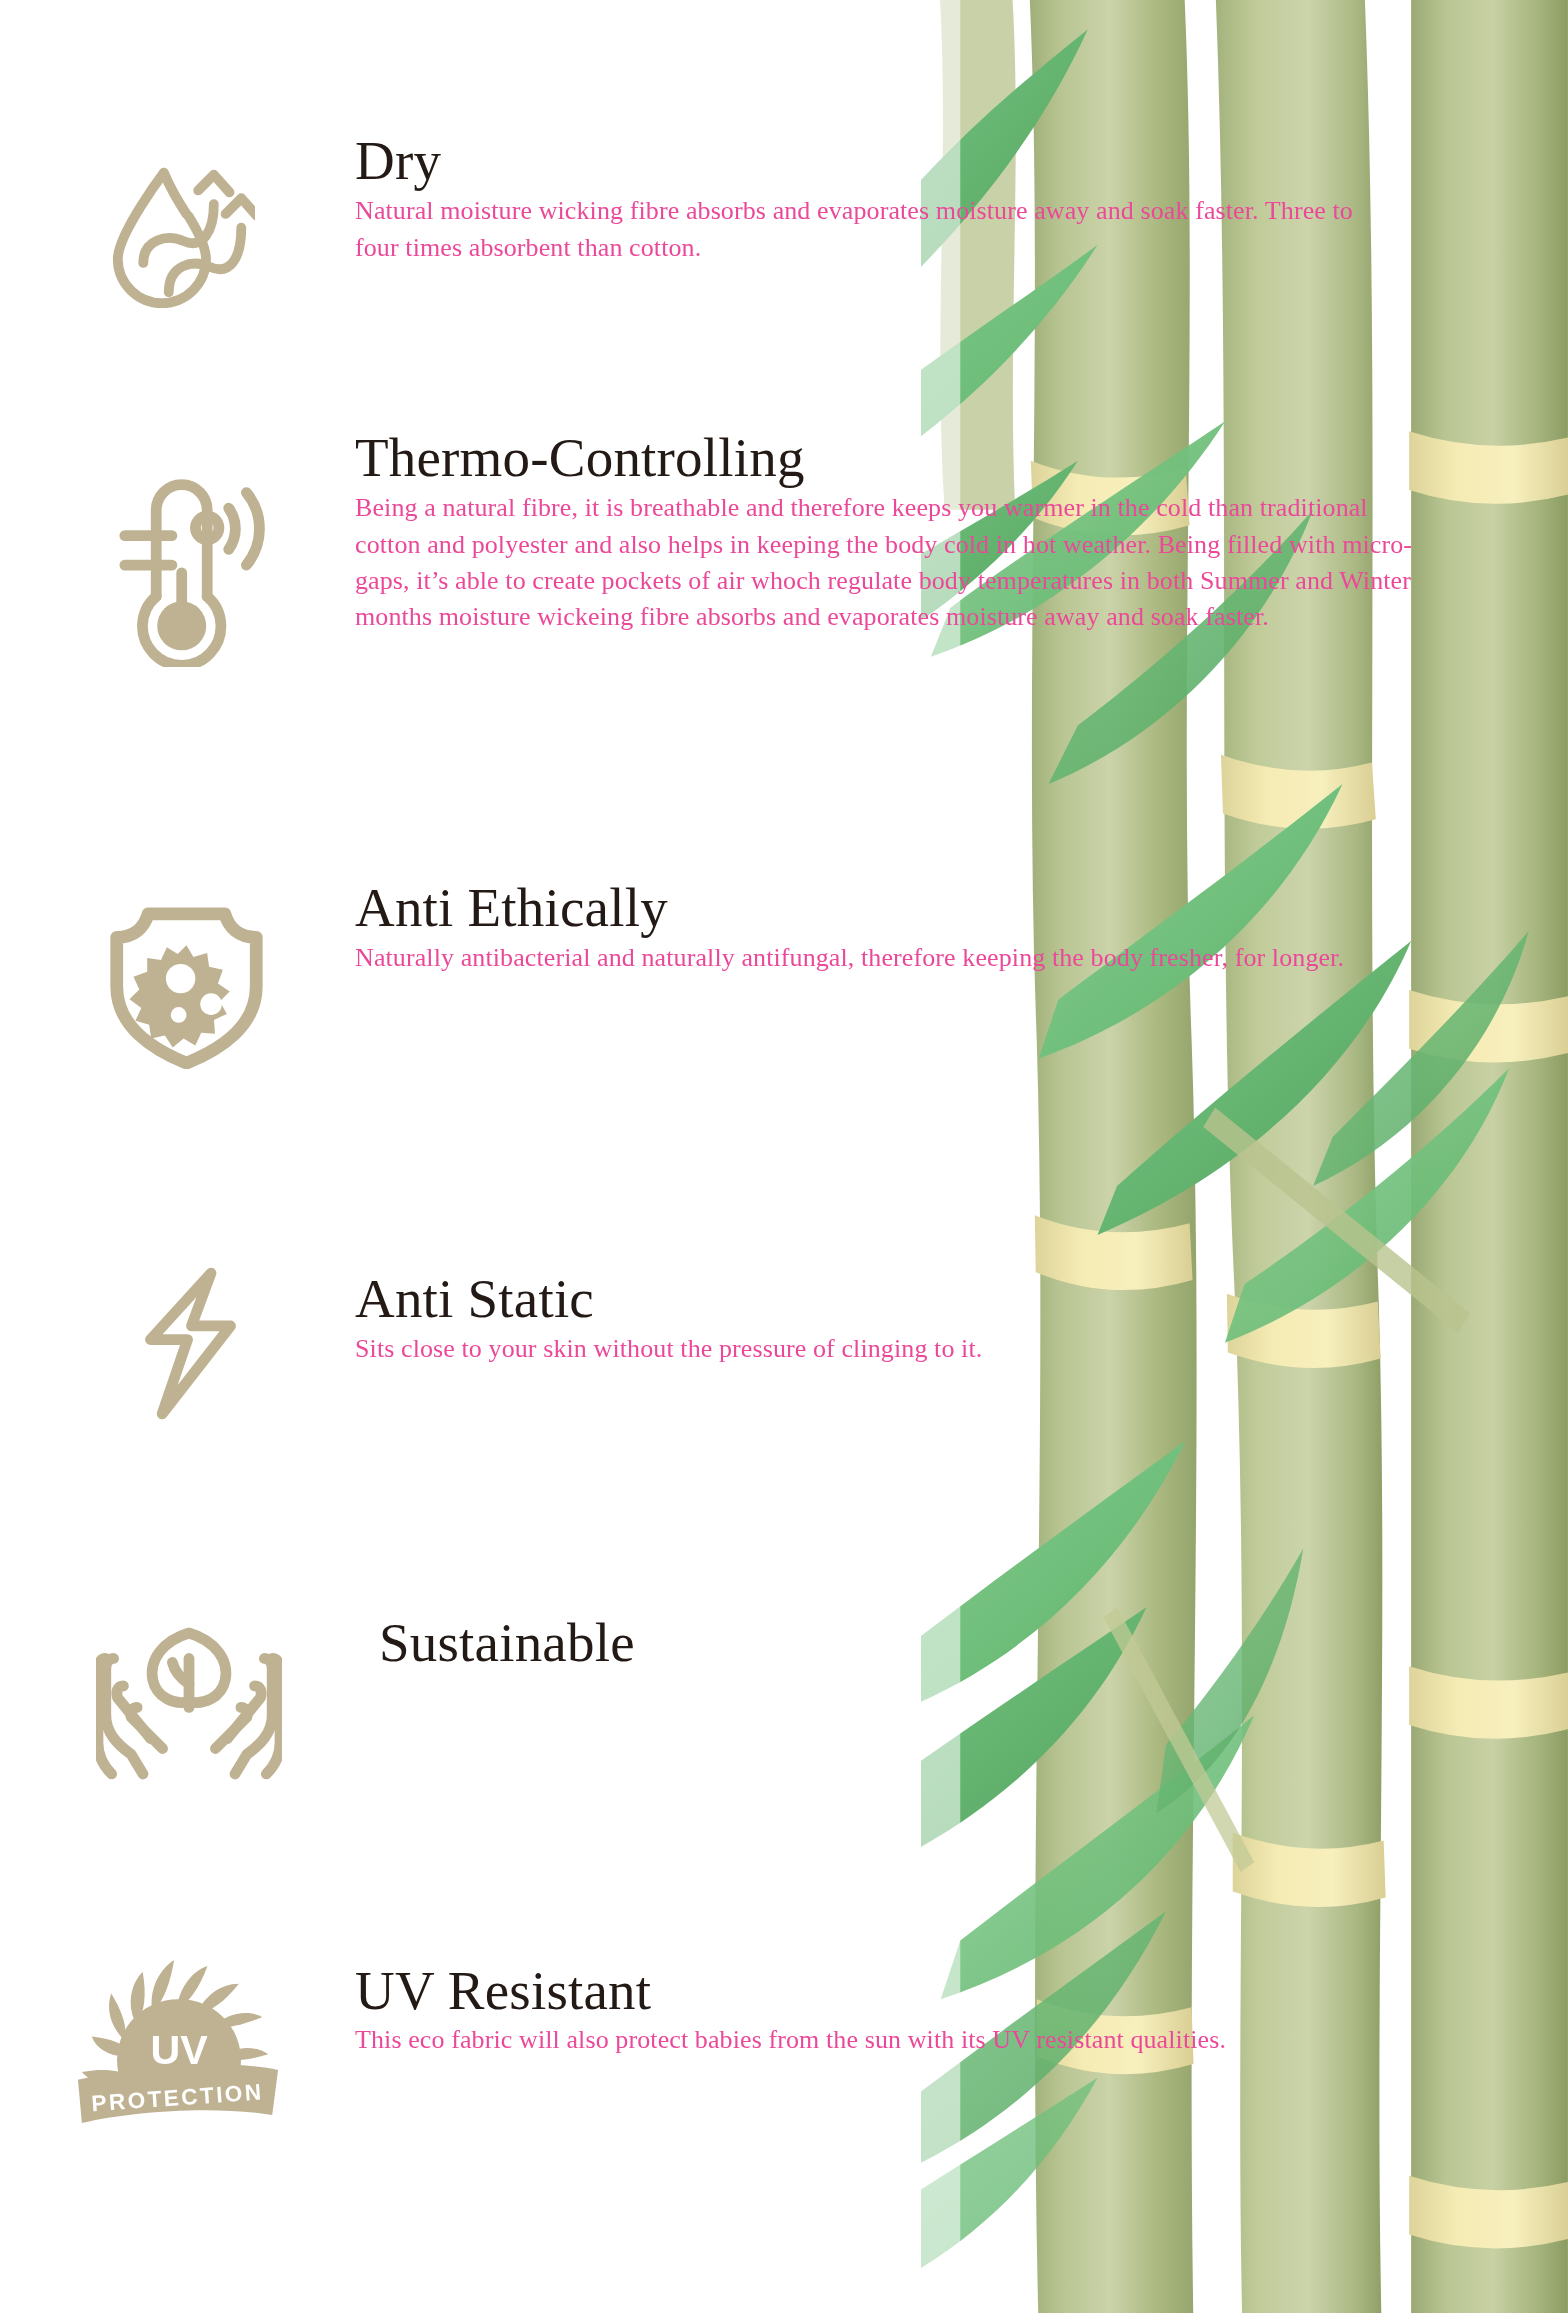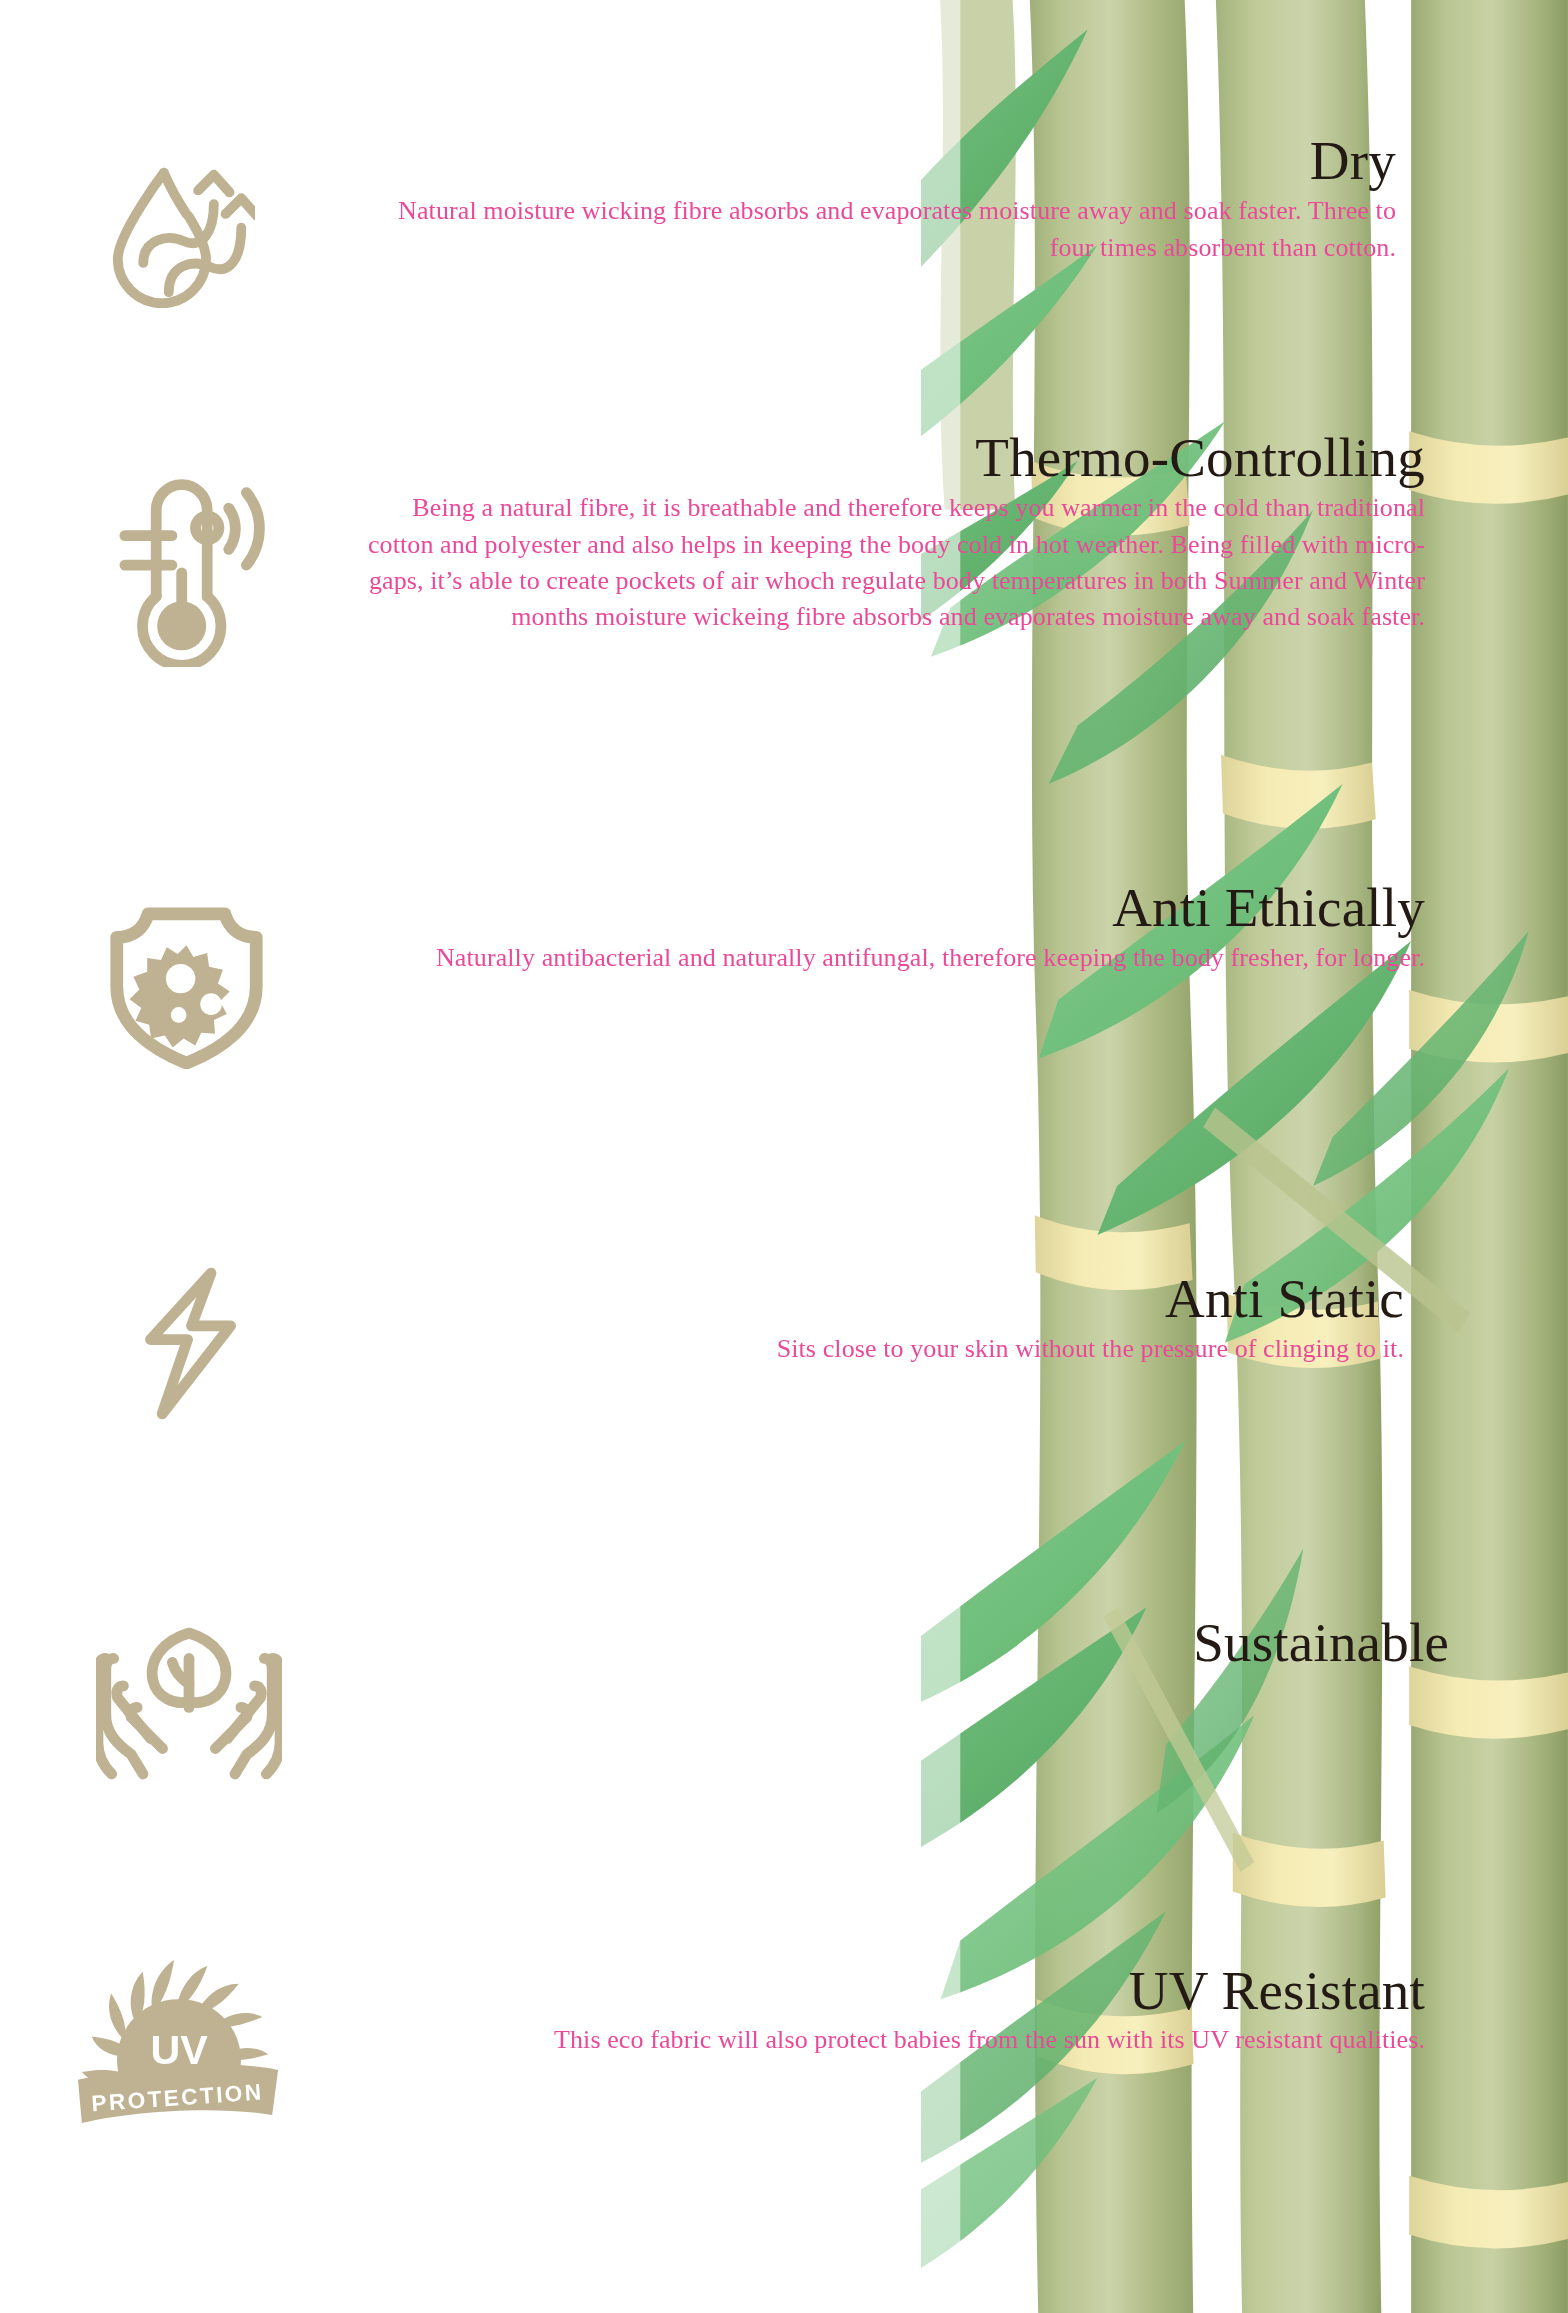--- a/index.html
+++ b/index.html
@@ -20,21 +20,21 @@
   
   #features{
     position:absolute; top:0; left:0; width:1568px; height:2313px; z-index:3;
   }
   .feature{ position:absolute; display:block; }
   .f-icon{
     position:absolute; left:0; top:0;
     display:block;
   }
   .f-icon svg{ display:block; }
-  .f-text{ position:absolute;text-align:right; }
+  .f-text{ position:absolute; }
   .f-title{
     font-family:"Liberation Serif","DejaVu Serif",serif;
     font-size:55px; line-height:1.0; color:#231a16; font-weight:400;
     letter-spacing:0.2px; white-space:nowrap;
   }
   .f-body{
     font-family:"Liberation Serif","DejaVu Serif",serif;
     font-size:26px; line-height:1.40; color:#ec4899;
     letter-spacing:0.1px; margin-top:4.9px;
   }
@@ -47,21 +47,21 @@
   #feat-thermo         { left:0;   top:446px; }
   #feat-thermo .f-icon { left:113px; top:24.5px; }
   #feat-thermo .f-text { left:355px; top:-15.7px; width:1070px; }
 
   #feat-bacterial         { left:0;   top:892px; }
   #feat-bacterial .f-icon { left:103px; top:9.8px; }
   #feat-bacterial .f-text { left:355px; top:-11.8px; width:1070px; }
 
   #feat-static         { left:0;   top:1255px; }
   #feat-static .f-icon { left:127px; top:9.8px; }
-  #feat-static .f-text { left:334px; top:15.7px; width:1070px; }
+  #feat-static .f-text { left:355px; top:15.7px; width:1070px; }
 
   #feat-sustain         { left:0;   top:1598px; }
   #feat-sustain .f-icon { left:96px; top:27.4px; }
   #feat-sustain .f-text { left:355px; top:17px; width:1070px;margin-left:24px; }
 
   #feat-uv         { left:0;   top:1936px; }
   #feat-uv .f-icon { left:76px; top:19.6px;text-align:right; }
   #feat-uv .f-text { left:355px; top:26.5px; width:1070px; }
 </style>
 </head>

